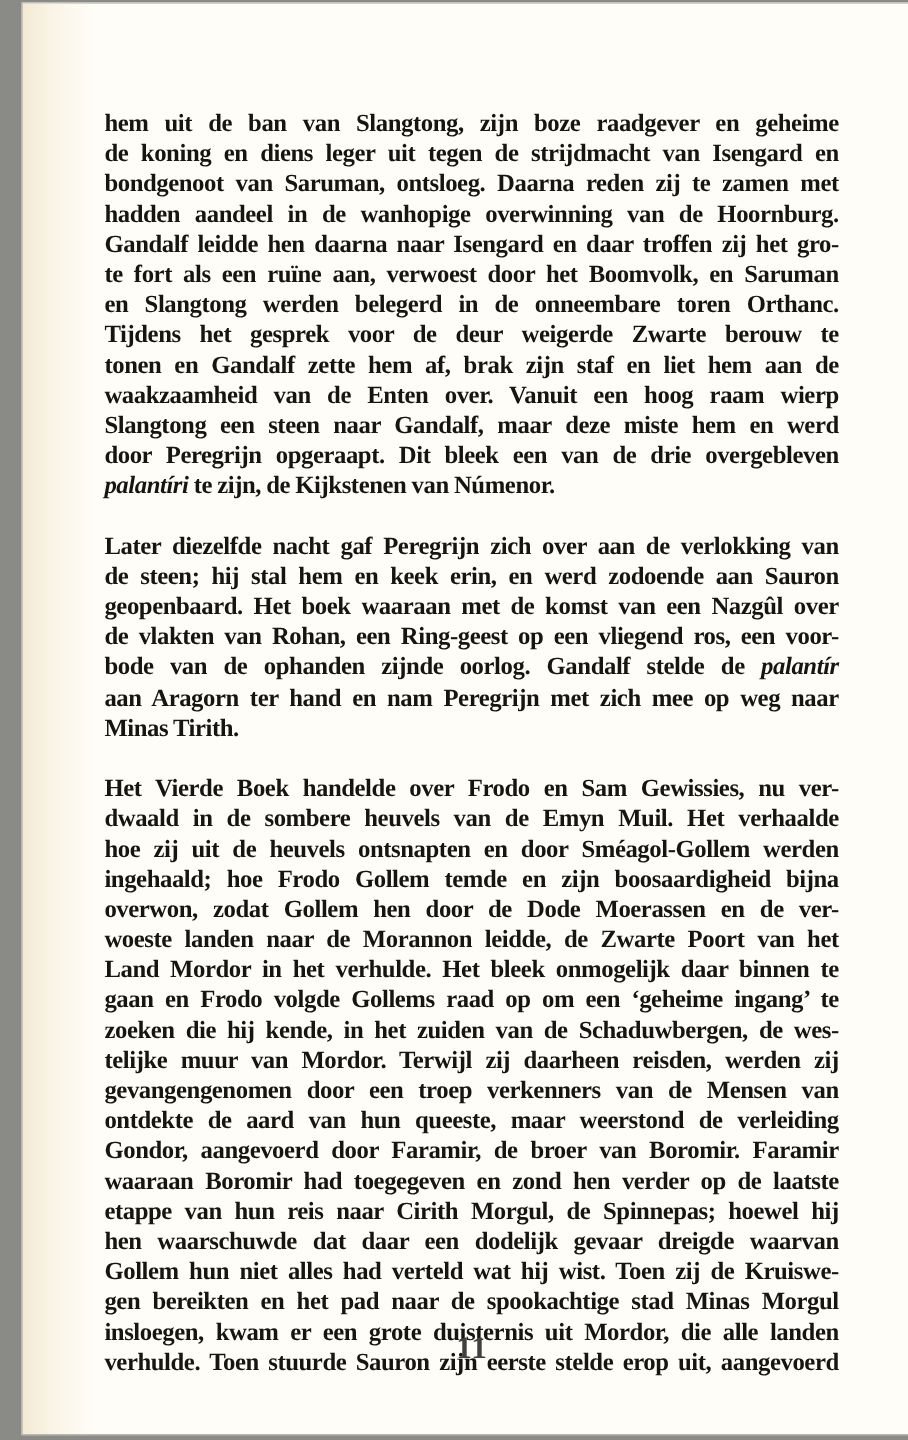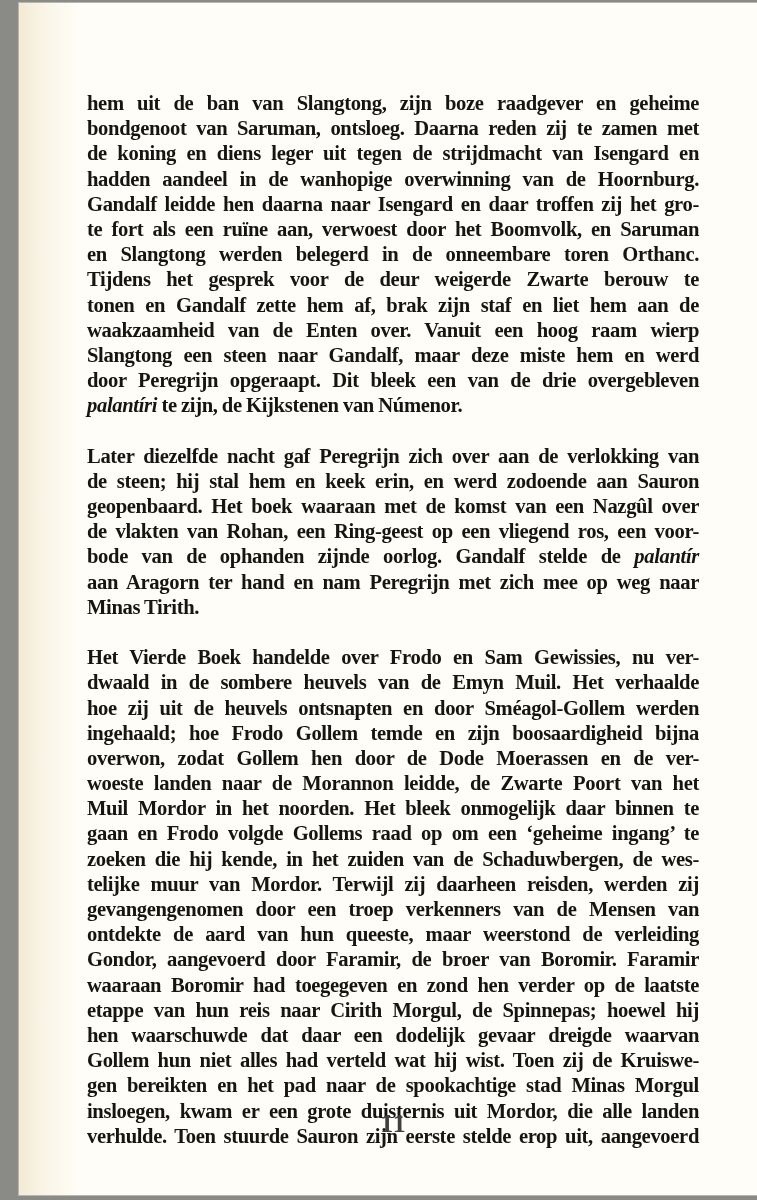--- a/index.html
+++ b/index.html
@@ -49,22 +49,22 @@
     }
   </style>
 </head>
 <body>
 
 <div class="page">
   <div class="gutter"></div>
   <div class="text-block" id="text-block">
       <div class="paragraph">
         <span class="line"><span>hem uit de ban van Slangtong, zijn boze raadgever en geheime</span></span>
+        <span class="line"><span>de koning en diens leger uit tegen de strijdmacht van Isengard en</span></span>
         <span class="line"><span>bondgenoot van Saruman, ontsloeg. Daarna reden zij te zamen met</span></span>
-        <span class="line"><span>de koning en diens leger uit tegen de strijdmacht van Isengard en</span></span>
         <span class="line"><span>hadden aandeel in de wanhopige overwinning van de Hoornburg.</span></span>
         <span class="line"><span>Gandalf leidde hen daarna naar Isengard en daar troffen zij het gro-</span></span>
         <span class="line"><span>te fort als een ruïne aan, verwoest door het Boomvolk, en Saruman</span></span>
         <span class="line"><span>en Slangtong werden belegerd in de onneembare toren Orthanc.</span></span>
         <span class="line"><span>Tijdens het gesprek voor de deur weigerde Zwarte berouw te</span></span>
         <span class="line"><span>tonen en Gandalf zette hem af, brak zijn staf en liet hem aan de</span></span>
         <span class="line"><span>waakzaamheid van de Enten over. Vanuit een hoog raam wierp</span></span>
         <span class="line"><span>Slangtong een steen naar Gandalf, maar deze miste hem en werd</span></span>
         <span class="line"><span>door Peregrijn opgeraapt. Dit bleek een van de drie overgebleven</span></span>
         <span class="line last"><span class="it">palantíri</span><span> te zijn, de Kijkstenen van Númenor.</span></span>
@@ -80,21 +80,21 @@
         <span class="line last"><span>Minas Tirith.</span></span>
       </div>
       <div class="para-gap"></div>
       <div class="paragraph">
         <span class="line"><span>Het Vierde Boek handelde over Frodo en Sam Gewissies, nu ver-</span></span>
         <span class="line"><span>dwaald in de sombere heuvels van de Emyn Muil. Het verhaalde</span></span>
         <span class="line"><span>hoe zij uit de heuvels ontsnapten en door Sméagol-Gollem werden</span></span>
         <span class="line"><span>ingehaald; hoe Frodo Gollem temde en zijn boosaardigheid bijna</span></span>
         <span class="line"><span>overwon, zodat Gollem hen door de Dode Moerassen en de ver-</span></span>
         <span class="line"><span>woeste landen naar de Morannon leidde, de Zwarte Poort van het</span></span>
-        <span class="line"><span>Muil Mordor in het noorden. Het bleek onmogelijk daar binnen te</span></span>
+        <span class="line"><span>Land Mordor in het verhulde. Het bleek onmogelijk daar binnen te</span></span>
         <span class="line"><span>gaan en Frodo volgde Gollems raad op om een ‘geheime ingang’ te</span></span>
         <span class="line"><span>zoeken die hij kende, in het zuiden van de Schaduwbergen, de wes-</span></span>
         <span class="line"><span>telijke muur van Mordor. Terwijl zij daarheen reisden, werden zij</span></span>
         <span class="line"><span>gevangengenomen door een troep verkenners van de Mensen van</span></span>
         <span class="line"><span>ontdekte de aard van hun queeste, maar weerstond de verleiding</span></span>
         <span class="line"><span>Gondor, aangevoerd door Faramir, de broer van Boromir. Faramir</span></span>
         <span class="line"><span>waaraan Boromir had toegegeven en zond hen verder op de laatste</span></span>
         <span class="line"><span>etappe van hun reis naar Cirith Morgul, de Spinnepas; hoewel hij</span></span>
         <span class="line"><span>hen waarschuwde dat daar een dodelijk gevaar dreigde waarvan</span></span>
         <span class="line"><span>Gollem hun niet alles had verteld wat hij wist. Toen zij de Kruiswe-</span></span>

